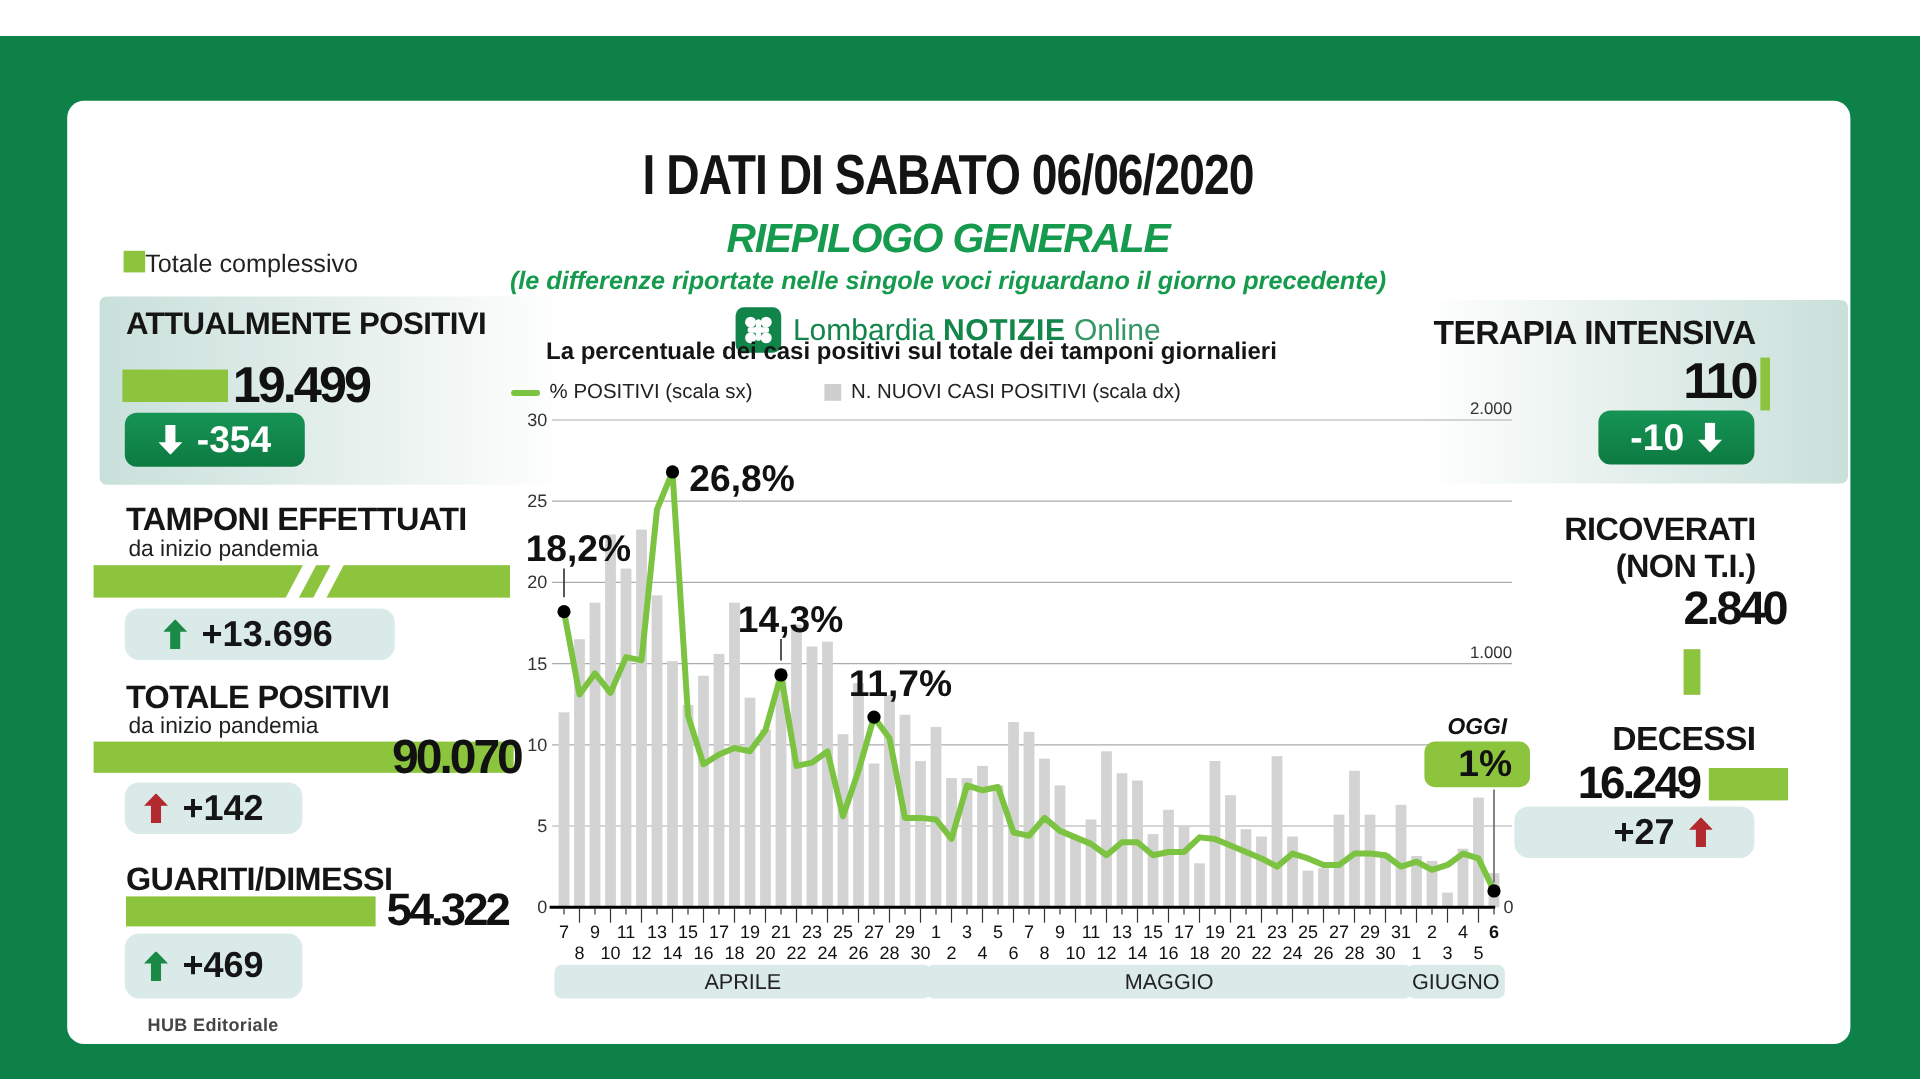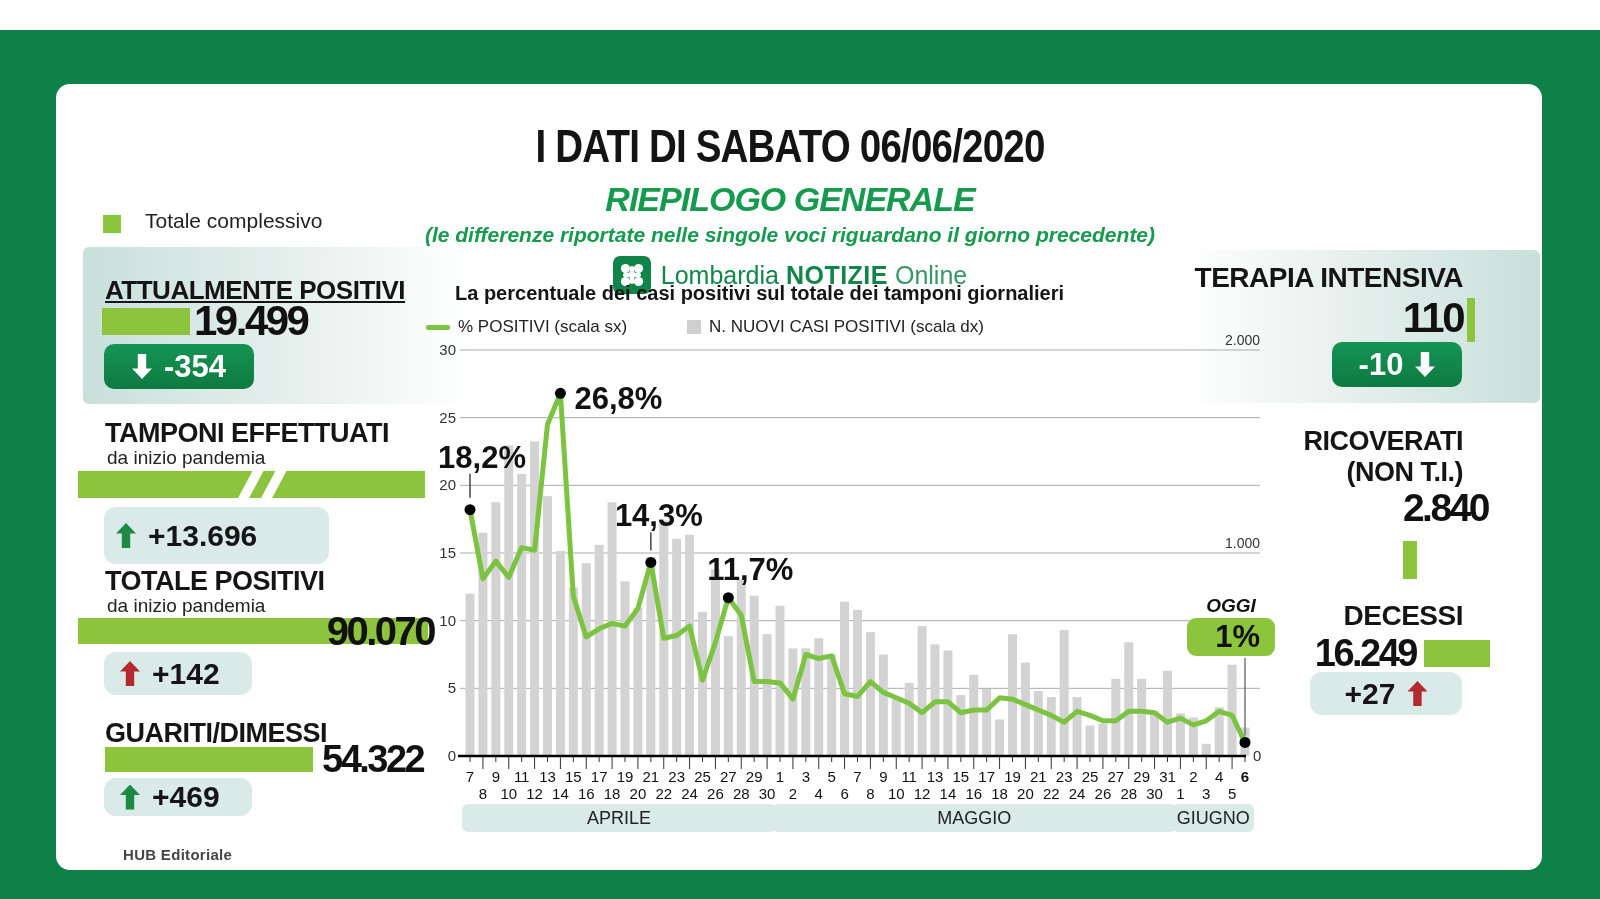--- a/index.html
+++ b/index.html
@@ -15,21 +15,21 @@
          transform:scaleX(.82);transform-origin:center;}
   .subtitle{margin-top:7px;font-size:34px;font-weight:bold;font-style:italic;color:#169a4e;letter-spacing:-1px;}
   .note{margin-top:4px;font-size:21px;font-weight:bold;font-style:italic;color:#169a4e;}
   .logorow{margin-top:9px;display:flex;align-items:center;justify-content:center;gap:10px;}
   .logosq{width:38px;height:38px;background:#118449;border-radius:7px;display:flex;align-items:center;justify-content:center;}
   .brand{font-size:25px;color:#12854a;}
   .brand b{letter-spacing:.5px;}
   .brand .light{opacity:.85;}
 
   
-  .totkey{position:absolute;left:103px;top:179px;display:flex;align-items:flex-end;gap:24px;}
+  .totkey{position:absolute;left:103px;top:179px;display:flex;align-items:flex-start;gap:0;}
   .totkey .sq{width:18px;height:18px;background:#8cc43d;}
   .totkey .lbl{font-size:21px;color:#222;}
 
   
   .panelL{position:absolute;left:83px;top:217px;width:388px;height:157px;border-radius:6px;
           background:linear-gradient(90deg,#c9e0da 0%,#e6f0ed 55%,#ffffff 100%);}
   .panelR{position:absolute;left:1186px;top:220px;width:354px;height:153px;border-radius:6px;
           background:linear-gradient(90deg,#ffffff 0%,#e6f0ed 45%,#c9e0da 100%);}
 
   .stat-title{font-size:26px;font-weight:bold;letter-spacing:-.5px;color:#151515;}
@@ -95,52 +95,52 @@
   </div>
 
   <div class="totkey">
     <span class="sq"></span>
     <span class="lbl">Totale complessivo</span>
   </div>
 
   <div class="panelL"></div>
   <div class="panelR"></div>
 
-  <div class="abs stat-title" style="left:105px;top:245px;text-decoration:underline;">ATTUALMENTE POSITIVI</div>
+  <div class="abs stat-title" style="left:105px;top:224px;">ATTUALMENTE POSITIVI</div>
   <div class="abs gbar" style="left:102px;top:278px;width:88px;height:27px;"></div>
   <div class="abs bignum nowrap" style="left:194px;top:267px;font-size:42px;">19.499</div>
   <div class="abs btn" style="left:104px;top:314px;width:150px;height:45px;font-size:31px;">
     <span class="arr down white"></span>
     <span>-354</span>
   </div>
 
   <div class="abs stat-title" style="left:105px;top:388px;font-size:27px;">TAMPONI EFFETTUATI</div>
   <div class="abs stat-sub" style="left:107px;top:417px;">da inizio pandemia</div>
   <div class="abs gbar" style="left:78px;top:441px;width:347px;height:27px;">
     <span class="slash" style="left:167px;"></span>
     <span class="slash" style="left:190px;"></span>
   </div>
-  <div class="abs chip" style="left:104px;top:477px;width:225px;height:57px;font-size:30px;padding-left:12px;box-sizing:border-box;">
+  <div class="abs chip" style="left:104px;top:477px;width:225px;height:43px;font-size:30px;padding-left:32px;box-sizing:border-box;">
     <span class="arr green"></span>
     <span>+13.696</span>
   </div>
 
   <div class="abs stat-title" style="left:105px;top:536px;font-size:27px;">TOTALE POSITIVI</div>
   <div class="abs stat-sub" style="left:107px;top:565px;">da inizio pandemia</div>
   <div class="abs gbar" style="left:78px;top:588px;width:350px;height:26px;"></div>
   <div class="abs bignum nowrap" style="left:78px;top:579px;width:356px;font-size:40px;text-align:right;">90.070</div>
   <div class="abs chip" style="left:104px;top:622px;width:148px;height:43px;font-size:30px;padding-left:16px;box-sizing:border-box;">
     <span class="arr red"></span>
     <span>+142</span>
   </div>
 
   <div class="abs stat-title" style="left:105px;top:688px;font-size:27px;">GUARITI/DIMESSI</div>
   <div class="abs gbar" style="left:105px;top:717px;width:208px;height:25px;"></div>
   <div class="abs bignum nowrap" style="left:322px;top:708px;font-size:38px;">54.322</div>
-  <div class="abs chip" style="left:104px;top:748px;width:148px;height:38px;font-size:30px;padding-left:16px;box-sizing:border-box;">
+  <div class="abs chip" style="left:104px;top:748px;width:148px;height:54px;font-size:30px;padding-left:16px;box-sizing:border-box;">
     <span class="arr green"></span>
     <span>+469</span>
   </div>
 
   <div class="credit">HUB Editoriale</div>
 
   <div class="abs stat-title nowrap" style="right:137px;top:232px;font-size:28px;">TERAPIA INTENSIVA</div>
   <div class="abs" style="right:125px;top:264px;display:flex;align-items:flex-start;gap:4px;">
     <span class="bignum" style="font-size:42px;">110</span>
     <span class="gbar" style="width:8px;height:44px;margin-top:4px;"></span>
@@ -157,21 +157,21 @@
   <div class="abs" style="right:112px;top:456px;display:flex;align-items:flex-start;gap:6px;flex-direction:column;">
     <span class="bignum" style="font-size:39px;">2.840</span>
     <span class="gbar" style="width:14px;height:38px;margin-top:5px;"></span>
   </div>
 
   <div class="abs stat-title nowrap" style="right:137px;top:570px;font-size:28px;">DECESSI</div>
   <div class="abs" style="right:110px;top:602px;display:flex;align-items:center;gap:8px;">
     <span class="bignum" style="font-size:38px;">16.249</span>
     <span class="gbar" style="width:66px;height:27px;"></span>
   </div>
-  <div class="abs chip" style="right:138px;top:642px;width:152px;height:43px;font-size:30px;justify-content:center;">
+  <div class="abs chip" style="right:138px;top:642px;width:152px;height:43px;font-size:30px;justify-content:center;padding-left:48px;">
     <span>+27</span>
     <span class="arr red"></span>
   </div>
 
   <div class="chart-title nowrap">La percentuale dei casi positivi sul totale dei tamponi giornalieri</div>
   <div class="chart-legend">
     <div class="cl-item">
       <span class="cl-line"></span>
       <span>% POSITIVI (scala sx)</span>
     </div>

